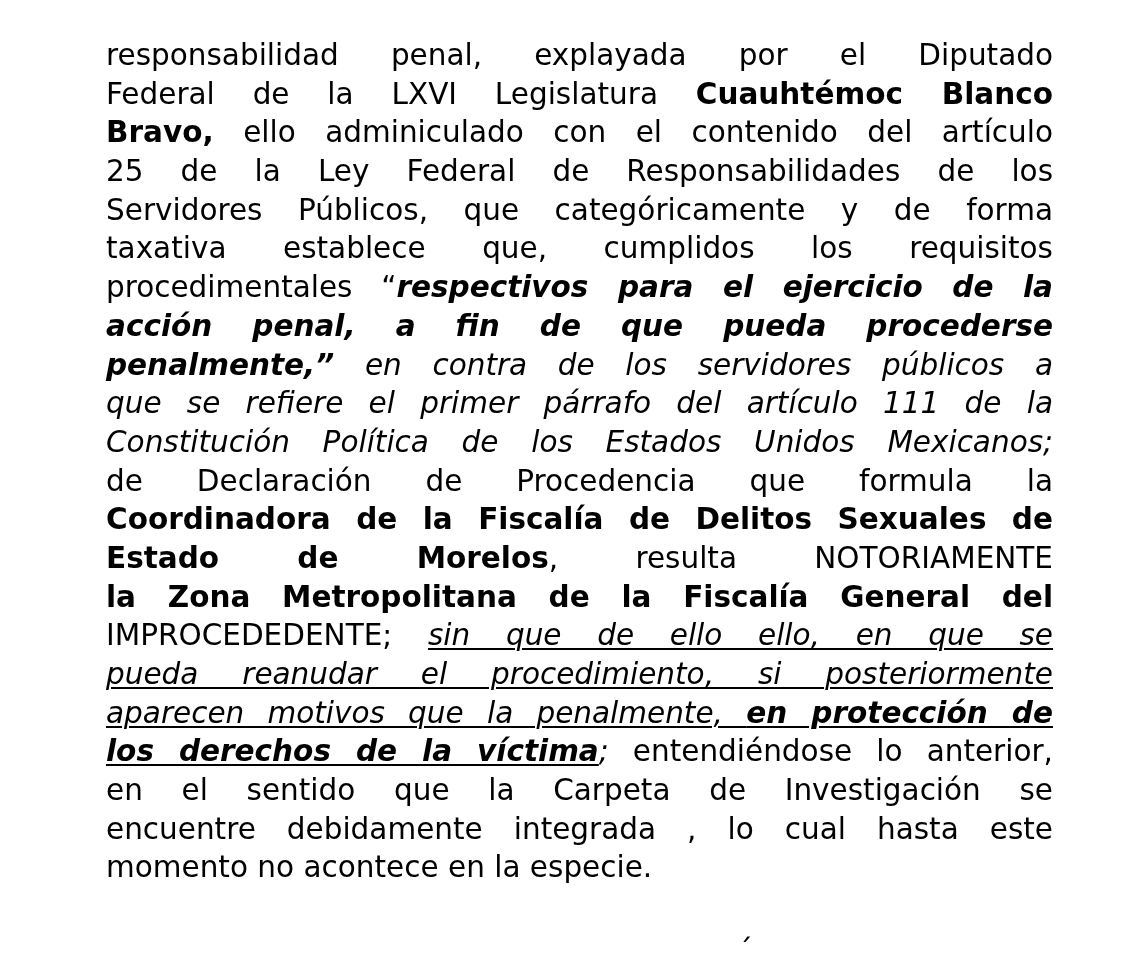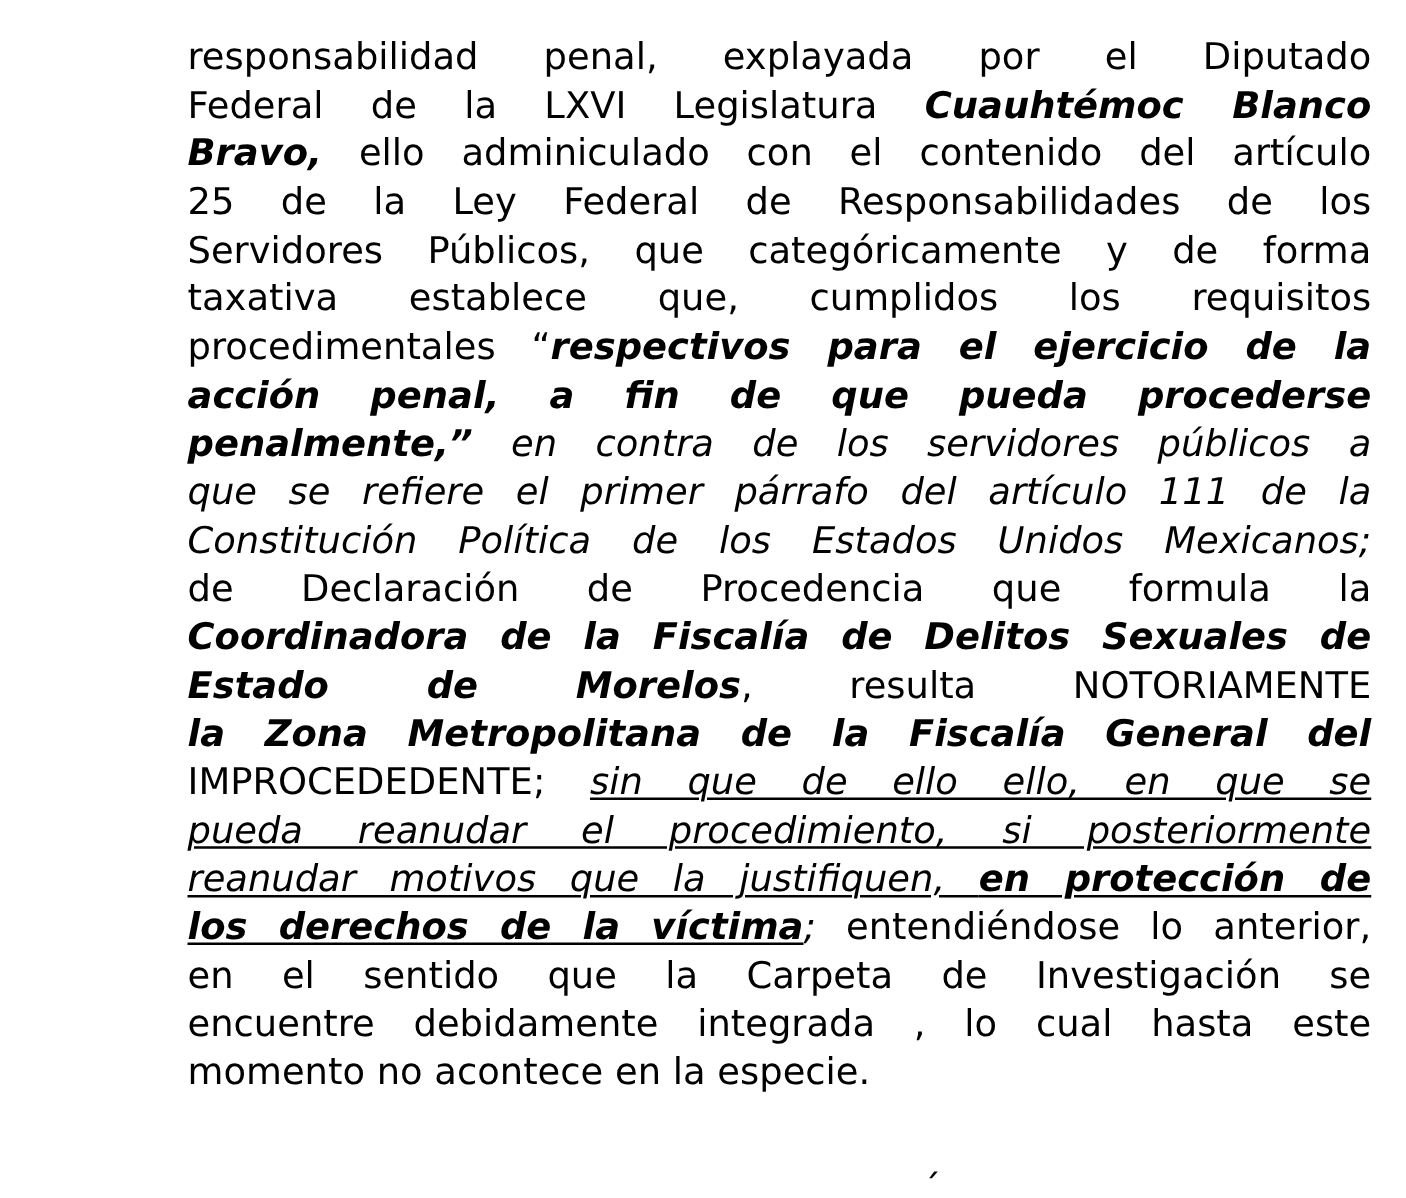--- a/index.html
+++ b/index.html
@@ -9,40 +9,39 @@
   }
   body {
     width: 1125px;
     height: 958px;
     overflow: hidden;
     position: relative;
   }
   .page {
     position: absolute;
     left: 106px;
-    top: 26px;
+    top: 36px;
     width: 947px;
     font-family: "DejaVu Sans", sans-serif;
     font-size: 29.5px;
     color: #000000;
-    margin-left: 44px;
   }
   .line {
     display: block;
     height: 38.7px;
     line-height: 38.7px;
     white-space: nowrap;
     text-align: justify;
     text-align-last: justify;
     overflow: visible;
   }
   .line.last {
     text-align-last: left;
   }
-  .b { font-weight: bold; font-style: italic; }
+  .b { font-weight: bold; }
   .i { font-style: italic; }
   .u { text-decoration: underline; text-decoration-thickness: 2px; text-underline-offset: 3px; }
   .cut {
     position: absolute;
     left: 738px;
     top: 920px;
     width: 30px;
     height: 38px;
     overflow: hidden;
   }
@@ -70,21 +69,21 @@
       <div class="line"><span class="b i">acción penal, a fin de que pueda procederse</span></div>
       <div class="line"><span class="b i">penalmente,”</span><span class="i"> en contra de los servidores públicos a</span></div>
       <div class="line"><span class="i">que se refiere el primer párrafo del artículo 111 de la</span></div>
       <div class="line"><span class="i">Constitución Política de los Estados Unidos Mexicanos;</span></div>
       <div class="line"><span>de Declaración de Procedencia que formula la</span></div>
       <div class="line"><span class="b">Coordinadora de la Fiscalía de Delitos Sexuales de</span></div>
       <div class="line"><span class="b">Estado de Morelos</span><span>, resulta NOTORIAMENTE</span></div>
       <div class="line"><span class="b">la Zona Metropolitana de la Fiscalía General del</span></div>
       <div class="line"><span>IMPROCEDEDENTE; </span><span class="i u">sin que de ello ello, en que se</span></div>
       <div class="line"><span class="i u">pueda reanudar el procedimiento, si posteriormente</span></div>
-      <div class="line"><span class="i u">reanudar motivos que la justifiquen, </span><span class="b i u">en protección de</span></div>
+      <div class="line"><span class="i u">aparecen motivos que la penalmente, </span><span class="b i u">en protección de</span></div>
       <div class="line"><span class="b i u">los derechos de la víctima</span><span class="i">;</span><span> entendiéndose lo anterior,</span></div>
       <div class="line"><span>en el sentido que la Carpeta de Investigación se</span></div>
       <div class="line"><span>encuentre debidamente integrada , lo cual hasta este</span></div>
       <div class="line last"><span>momento no acontece en la especie.</span></div>
     </div>
 </div>
 
 <div class="cut">
   <span>´</span>
 </div>

